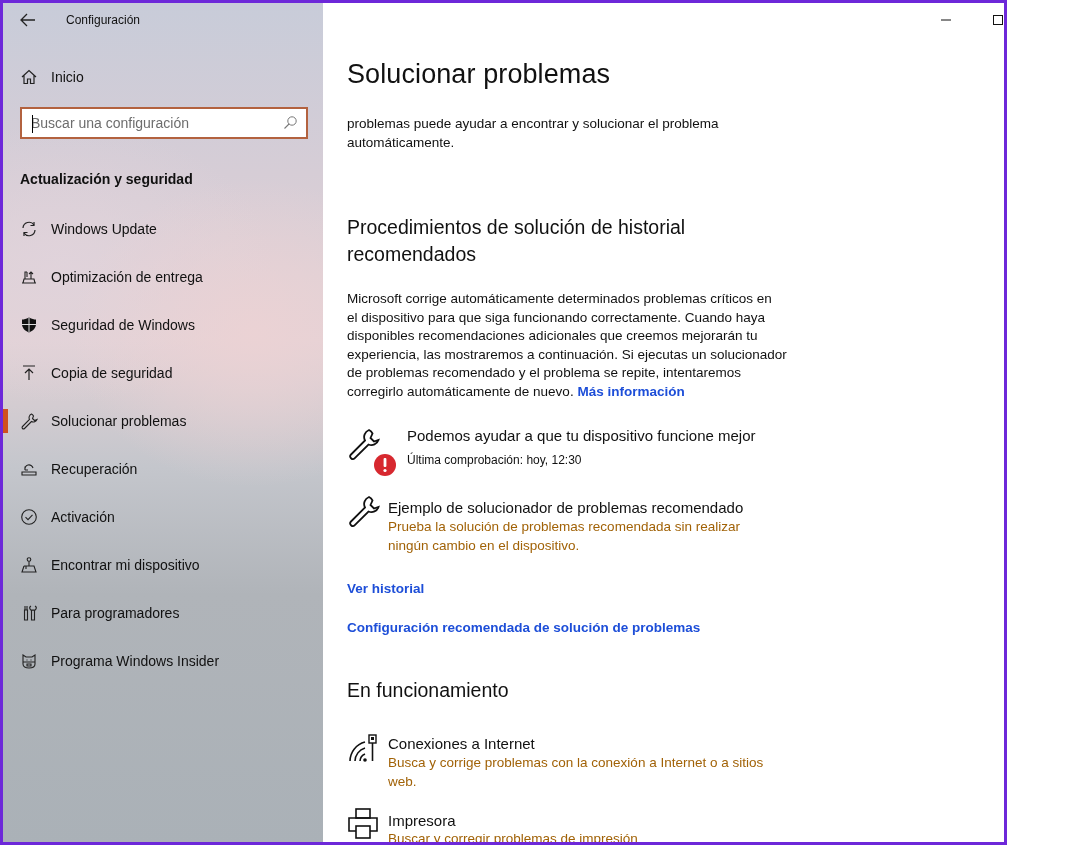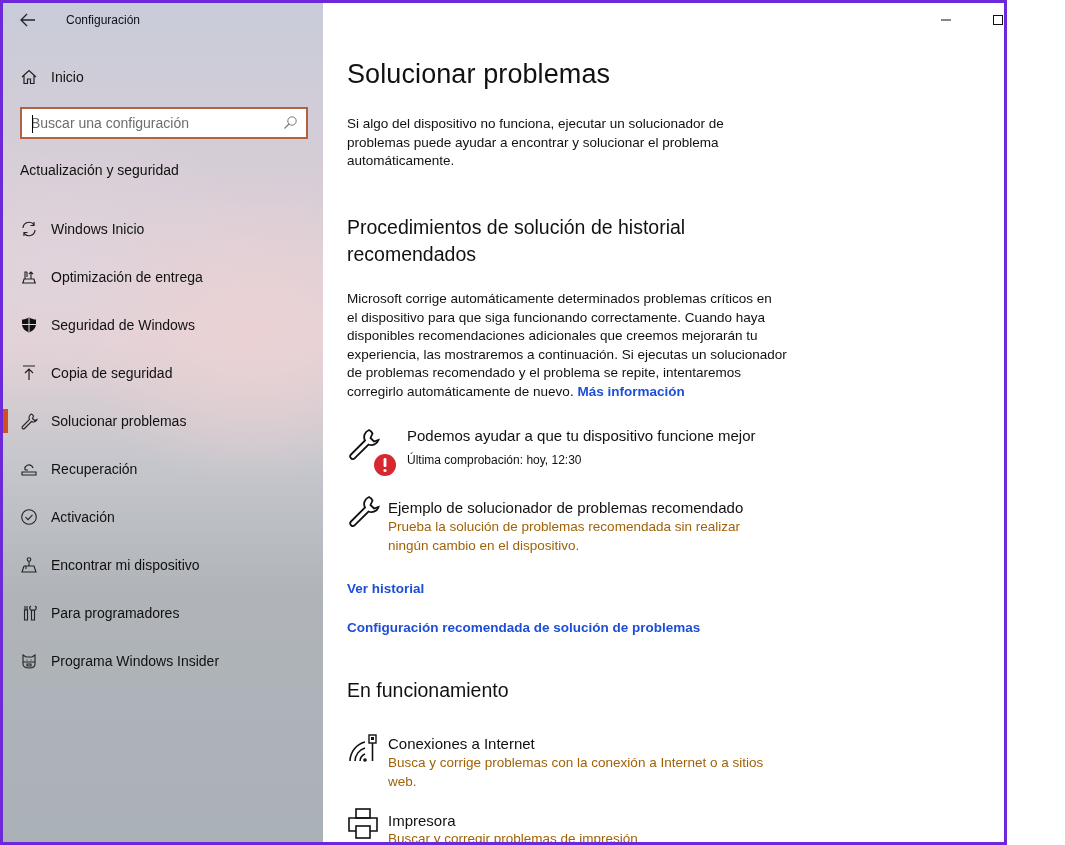--- a/index.html
+++ b/index.html
@@ -22,21 +22,21 @@
     position: absolute; left: 17px; top: 104px; width: 288px; height: 32px;
     background: #fff; border: 2px solid #b3623f; display: flex; align-items: center;
   }
   .search-box input {
     border: none; outline: none; background: transparent; font-family: "Liberation Sans", sans-serif;
     font-size: 14px; color: #111; padding-left: 9px; width: 250px; height: 26px;
   }
   .search-box input::placeholder { color: #6d6d6d; }
   .caret { position: absolute; left: 10px; top: 6px; width: 1px; height: 18px; background: #000; }
   .search-icon { position: absolute; right: 8px; top: 6px; width: 16px; height: 16px; }
-  .section-title { position: absolute; left: 17px; top: 159px; font-size: 14px; font-weight: normal; color: #111; }
+  .section-title { position: absolute; left: 17px; top: 168px; font-size: 14px; font-weight: bold; color: #111; }
   .nav-item { position: absolute; left: 0; width: 320px; height: 40px; display: flex; align-items: center; cursor: pointer; }
   .nav-item .nav-label { font-size: 14px; }
   .selected-bar { position: absolute; left: 0; top: 8px; width: 5px; height: 24px; background: #d0501f; }
 
   .main { position: absolute; left: 320px; top: 0; width: 745px; height: 845px; background: #fff; }
   .win-ctrl { position: absolute; top: 0; width: 48px; height: 34px; display: flex; align-items: center; justify-content: center; cursor: pointer; }
   .scrollbar { position: absolute; left: 740px; top: 113px; width: 2px; height: 252px; background: #8a8a8a; }
   .page-title { position: absolute; left: 24px; top: 56px; font-size: 27px; font-weight: normal; color: #111; letter-spacing: 0.1px; }
   .p { position: absolute; left: 24px; font-size: 13.5px; line-height: 18.5px; color: #111; }
   .h2 { position: absolute; left: 24px; font-size: 19.5px; line-height: 27px; color: #111; }
@@ -78,21 +78,21 @@
 
     <div class="section-title">Actualización y seguridad</div>
 
     <div class="nav-item" style="top:206px">
       <span class="nav-icon">
         <svg width="18" height="18" viewBox="0 0 18 18">
             <path d="M3 8 A6 6 0 0 1 14 5 M15 10 A6 6 0 0 1 4 13" stroke="#222" stroke-width="1.2" fill="none"></path>
             <path d="M14 2 V5.5 H10.5 M4 16 V12.5 H7.5" stroke="#222" stroke-width="1.2" fill="none"></path>
           </svg>
       </span>
-      <span class="nav-label">Windows Inicio</span>
+      <span class="nav-label">Windows Update</span>
     </div>
     <div class="nav-item" style="top:254px">
       <span class="nav-icon">
         <svg width="18" height="18" viewBox="0 0 18 18">
             <path d="M2 15 H16 M3 15 L4 11 H14 L15 15 M5 11 V4 H7 M11 11 V4 M9 6 L11 4 L13 6 M7 4 L7 9" stroke="#222" stroke-width="1.1" fill="none"></path>
           </svg>
       </span>
       <span class="nav-label">Optimización de entrega</span>
     </div>
     <div class="nav-item" style="top:302px">
@@ -180,21 +180,20 @@
     <div class="win-ctrl" style="left:697px">
       <svg width="12" height="12" viewBox="0 0 12 12">
           <path d="M1 1 L11 11 M11 1 L1 11" stroke="#111" stroke-width="1"></path>
         </svg>
     </div>
     <div class="scrollbar"></div>
 
     <h1 class="page-title">Solucionar problemas</h1>
 
     <div class="p" style="top:112px">
-      <div>Si algo del dispositivo no funciona, ejecutar un solucionador de</div>
       <div>problemas puede ayudar a encontrar y solucionar el problema</div>
       <div>automáticamente.</div>
     </div>
 
     <div class="h2" style="top:211px">
       <div>Procedimientos de solución de historial</div>
       <div>recomendados</div>
     </div>
 
     <div class="p" style="top:287px">

